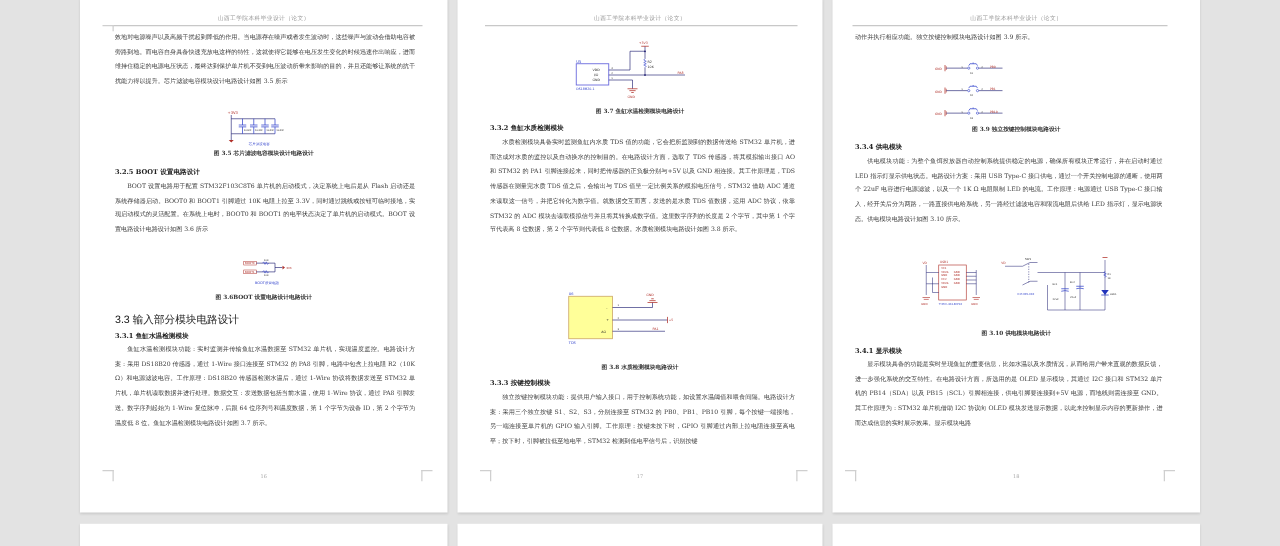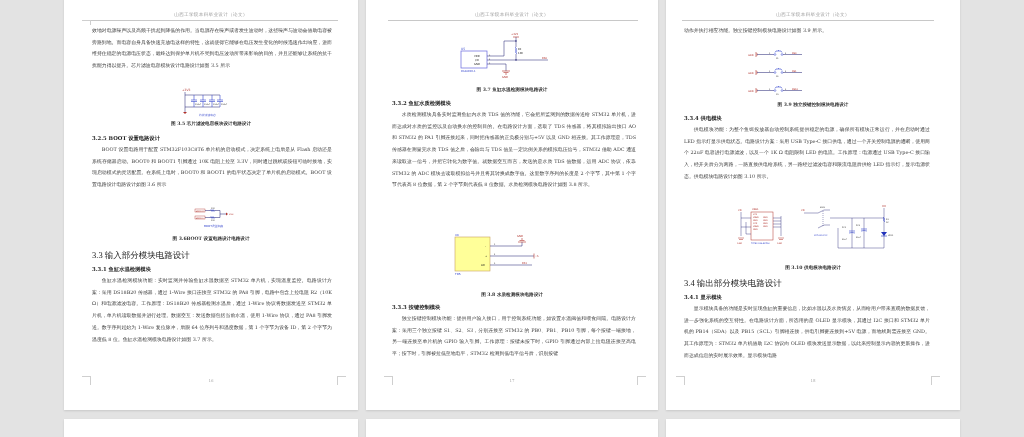--- a/index.html
+++ b/index.html
@@ -12,21 +12,21 @@
   .page.n2{left:366px;top:419px;width:292px;height:30px;}
   .page.n3{left:666px;top:419px;width:294px;height:30px;}
   .right-strip{position:absolute;left:960px;top:0;width:64px;height:437px;background:#e3e3e3;}
   .hdr{position:absolute;left:0;right:0;top:14px;text-align:center;font-size:4.6px;color:#999;letter-spacing:0.3px;}
   .hdr-line{position:absolute;top:22px;height:0;border-top:0.6px solid #c8c8c8;}
   .corner{position:absolute;width:8px;height:8px;border-color:#cfcfcf;border-style:solid;border-width:0;}
   .body{position:absolute;left:28px;right:26px;font-size:4.9px;line-height:11.7px;color:#3a3a3a;text-align:justify;}
   .body p{margin:0;text-indent:2em;}
   .body p.noind{text-indent:0;}
   .h3{font-weight:bold;font-size:5.3px;color:#222;margin:0;line-height:12px;}
-  .h2{font-family:Liberation Serif, serif;font-size:8.5px;color:#222;line-height:16px;margin:0;}
+  .h2{font-family:Liberation Sans, sans-serif;font-size:8.5px;color:#222;line-height:16px;margin:0;}
   .cap{text-align:center;font-size:4.6px;font-weight:bold;color:#333;line-height:10px;}
   .pnum{position:absolute;left:0;right:0;text-align:center;font-size:4px;color:#aaa;}
   svg text{font-family:"DejaVu Sans","Liberation Sans",sans-serif;}
 </style>
 </head>
 <body>
 
 <div class="right-strip"></div>
 
 <div class="page p1">
@@ -315,21 +315,20 @@
         </g>
       <path d="M150 19 l-1 1 l2 1 l-2 1 l2 1 l-1 1" fill="none" stroke="#3344cc" stroke-width="0.5"></path>
       <path d="M147 34 L153 34 L150 38 Z" fill="#2233bb"></path>
         <line x1="147" y1="38" x2="153" y2="38" stroke="#2233bb" stroke-width="0.6"></line>
       <line x1="148" y1="8" x2="152" y2="8" stroke="#b0302a" stroke-width="0.6"></line>
     </svg>
   </div>
   <div class="cap" style="position:absolute;left:0;right:0;top:265px;">图 3.10 供电模块电路设计</div>
 
   <div class="body" style="top:277px;left:18px;right:30px;">
-    <div class="h2">3.4  输出部分模块电路设计</div>
     <div class="h3">3.4.1  显示模块</div>
     <p>显示模块具备的功能是实时呈现鱼缸的重要信息，比如水温以及水质情况，从而给用户带来直观的数据反馈，进一步强化系统的交互特性。在电路设计方面，所选用的是 OLED 显示模块，其通过 I2C 接口和 STM32 单片机的 PB14（SDA）以及 PB15（SCL）引脚相连接，供电引脚要连接到+5V 电源，而地线则需连接至 GND。其工作原理为：STM32 单片机借助 I2C 协议向 OLED 模块发送显示数据，以此来控制显示内容的更新操作，进而达成信息的实时展示效果。显示模块电路</p>
   </div>
 
   <div class="corner" style="left:10px;top:378px;border-top-width:0.6px;border-right-width:0.6px;width:8px;height:8px;"></div>
   <div class="corner" style="right:20px;top:378px;border-top-width:0.6px;border-left-width:0.6px;width:8px;height:8px;"></div>
   <div class="pnum" style="top:380px;">18</div>
 </div>
 
 <div class="page n1"></div>

